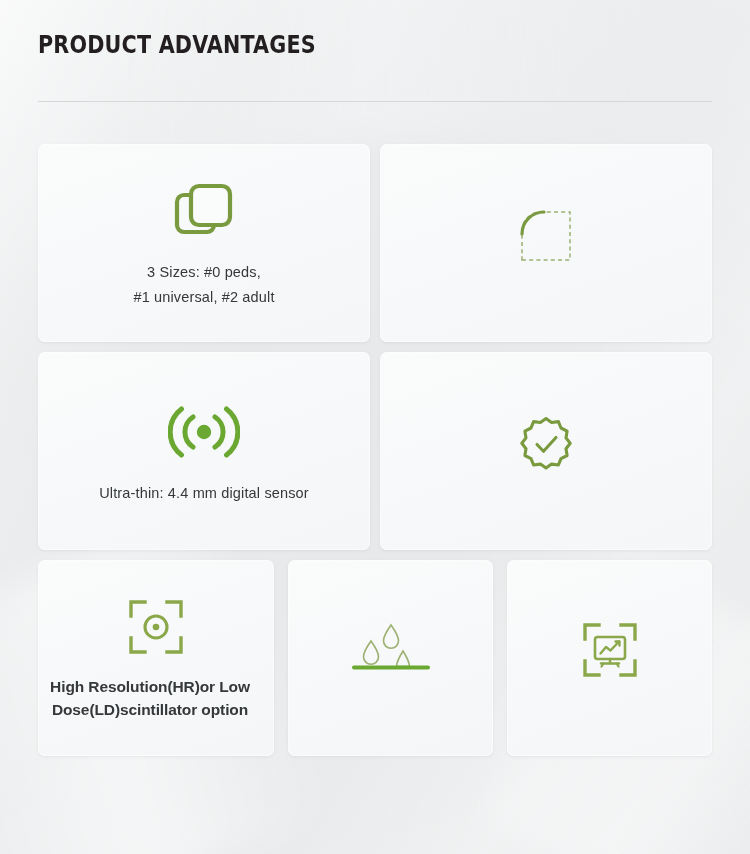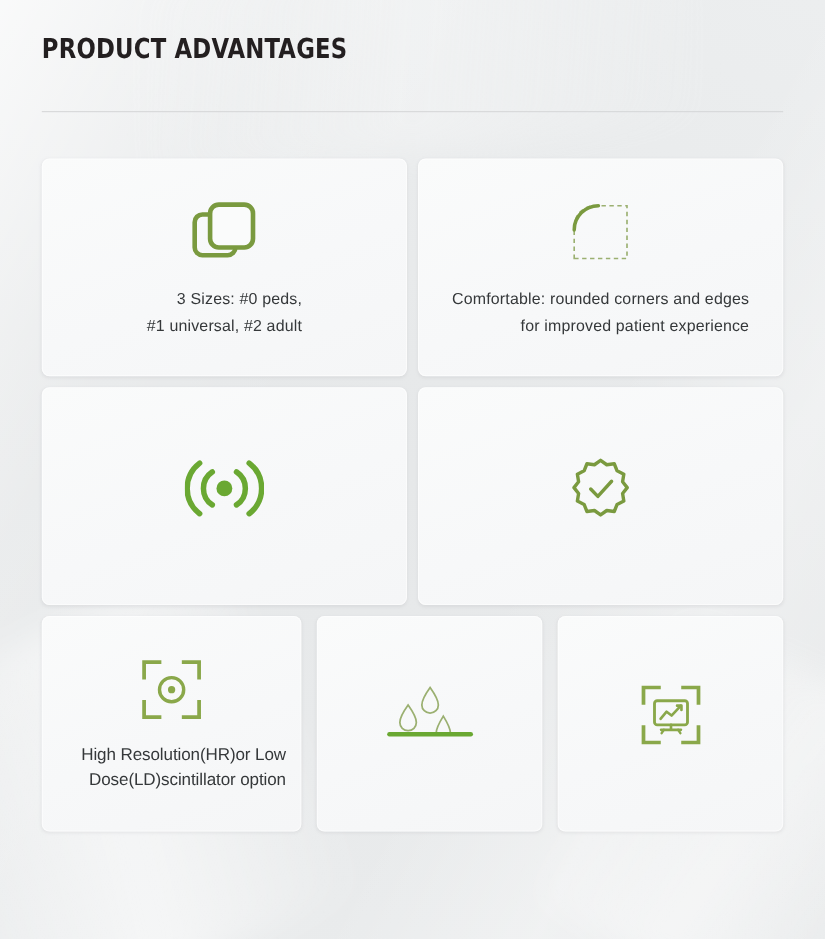--- a/index.html
+++ b/index.html
@@ -101,29 +101,29 @@
   .card .icon-wrap {
     height: 78px;
     display: flex;
     align-items: center;
     justify-content: center;
     margin-bottom: 10px;
   }
   .row-3up .card .icon-wrap { height: 72px; margin-bottom: 12px; }
 
   .card .caption {
-    text-align: right;
+    text-align: center;
     color: #35383a;
     font-size: 14.5px;
     line-height: 25px;
     letter-spacing: 0.15px;
     white-space: pre-line;
     max-width: 100%;
   }
-  .row-3up .card .caption { font-size: 15px; line-height: 24px; }
+  .row-3up .card .caption { font-size: 15px; line-height: 24px; font-weight: bold; }
   .card.card-hr .caption {
     font-size: 15.5px;
     line-height: 23px;
     letter-spacing: -0.1px;
     width: 232px;
     margin-left: -12px;
   }
 
   svg { display: block; }
 </style>
@@ -156,40 +156,39 @@
 #1 universal, #2 adult</div>
       </div>
 
       <div class="card card-comfortable">
         <div class="icon-wrap">
           <svg width="54" height="54" viewBox="0 0 54 54" aria-hidden="true">
             <path d="M3 51 H51 V3 H22 A19 19 0 0 0 3 22 Z" fill="none" stroke="#9bb071" stroke-width="1.5" stroke-dasharray="4 3.2"></path>
             <path d="M3 25 A22 22 0 0 1 25 3" fill="none" stroke="#7a9a3f" stroke-width="3.2" stroke-linecap="round"></path>
           </svg>
         </div>
-        <div class="caption">Comfortable: rounded corners and edges
-for improved patient experience</div>
       </div>
 
     </div>
 
     <div class="row row-2up">
 
       <div class="card card-ultrathin">
         <div class="icon-wrap">
           <svg width="72" height="56" viewBox="0 0 72 56" aria-hidden="true">
             <g fill="none" stroke="#6aa832" stroke-width="5" stroke-linecap="round">
               <path d="M25 13 A18 18 0 0 0 25 43"></path>
               <path d="M13.5 5 A29 29 0 0 0 13.5 51"></path>
               <path d="M47 13 A18 18 0 0 1 47 43"></path>
               <path d="M58.5 5 A29 29 0 0 1 58.5 51"></path>
             </g>
             <circle cx="36" cy="28" r="7.2" fill="#6aa832"></circle>
           </svg>
         </div>
+        <div class="caption">Ultra-thin: 4.4 mm digital sensor</div>
       </div>
 
       <div class="card card-durable">
         <div class="icon-wrap">
           <svg width="58" height="58" viewBox="0 0 58 58" aria-hidden="true">
             <path d="M29 3.5
                      l5.6 4.0 l6.8 -0.9 l2.6 6.4 l6.1 3.1 l-1.1 6.8 l4.2 5.4
                      l-4.2 5.4 l1.1 6.8 l-6.1 3.1 l-2.6 6.4 l-6.8 -0.9 l-5.6 4.0
                      l-5.6 -4.0 l-6.8 0.9 l-2.6 -6.4 l-6.1 -3.1 l1.1 -6.8 l-4.2 -5.4
                      l4.2 -5.4 l-1.1 -6.8 l6.1 -3.1 l2.6 -6.4 l6.8 0.9 Z" fill="none" stroke="#7a9a3f" stroke-width="3.1" stroke-linejoin="round"></path>

